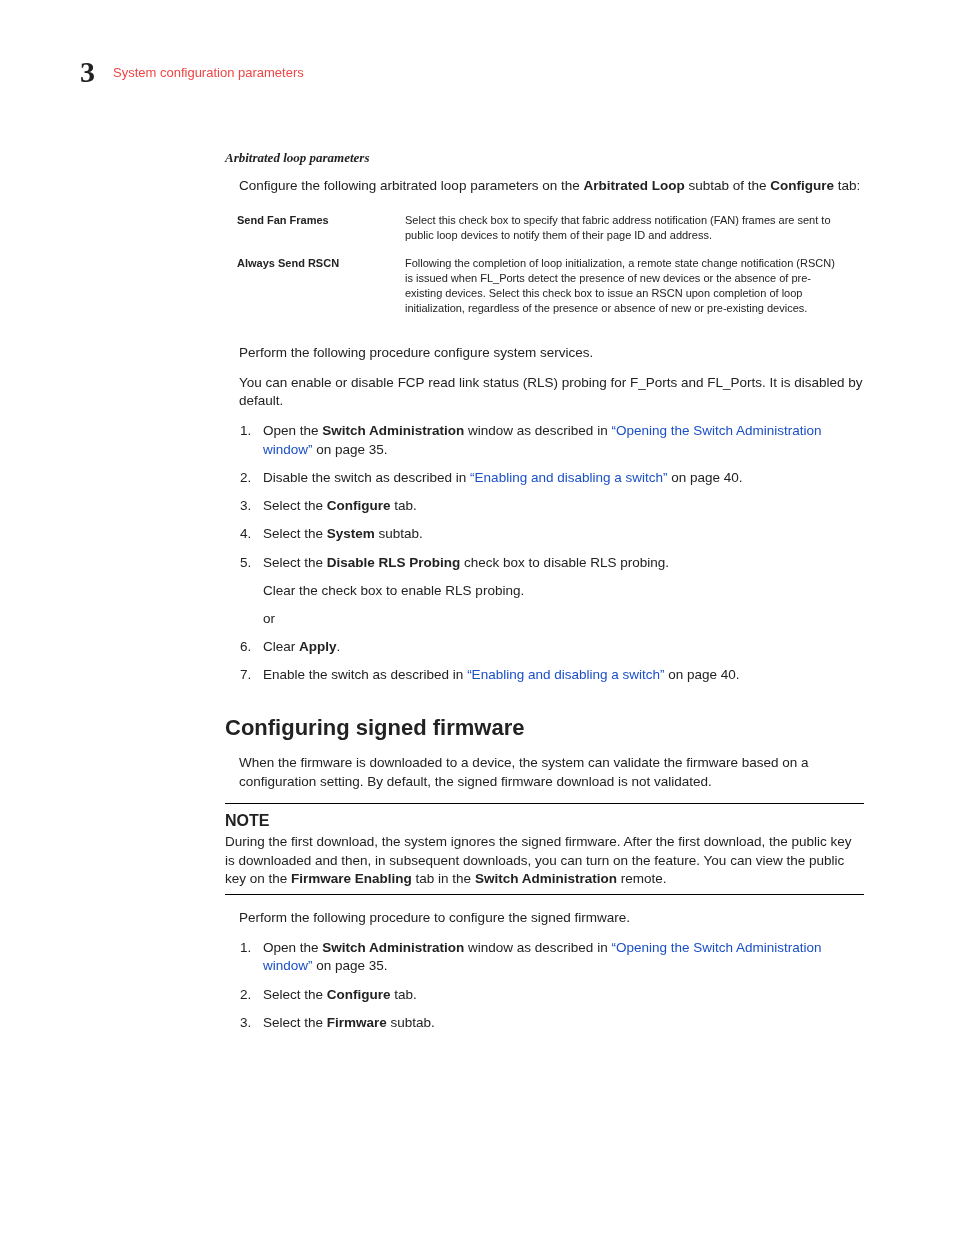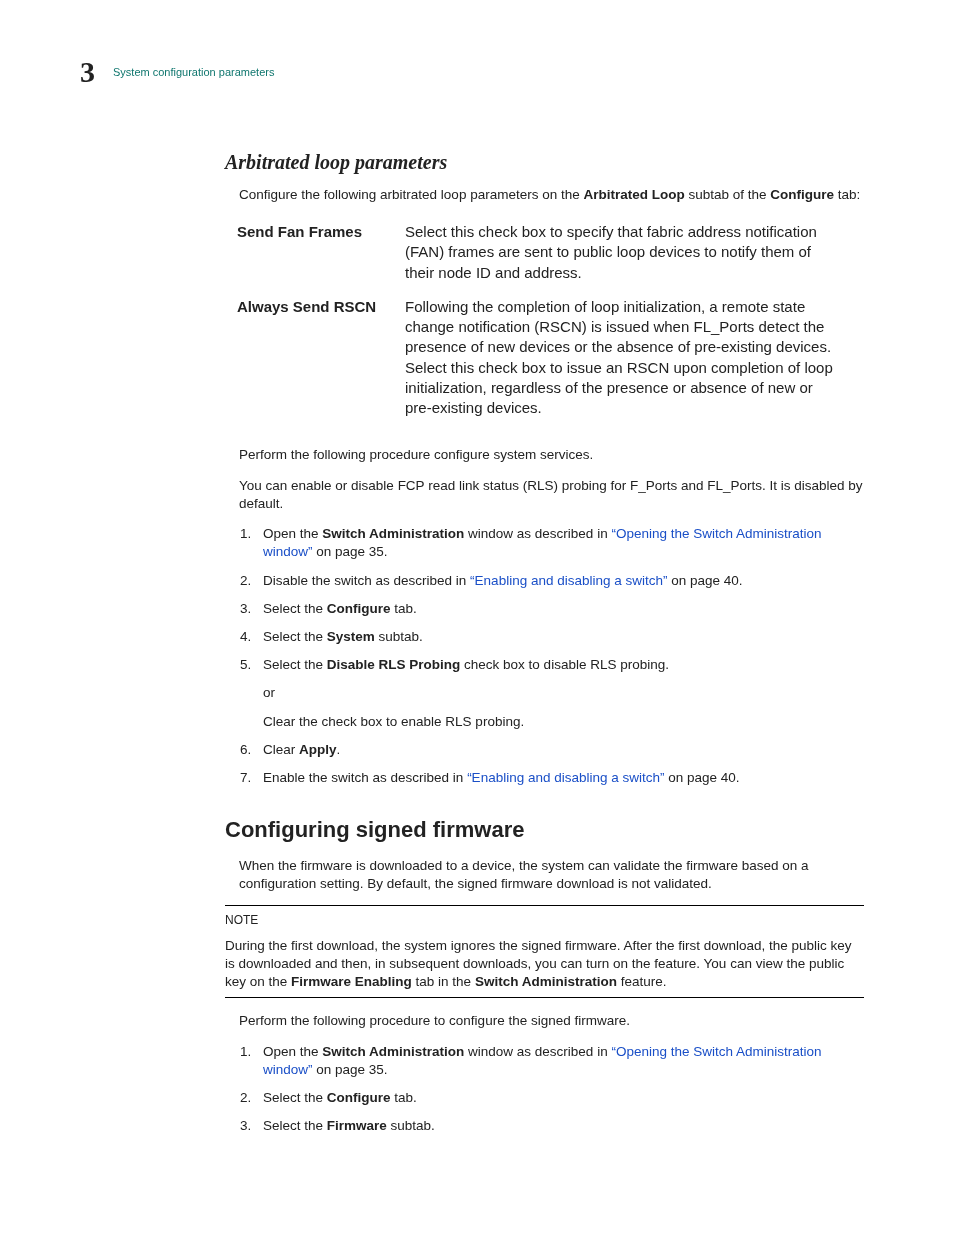--- a/index.html
+++ b/index.html
@@ -21,50 +21,50 @@
     align-items: center;
     gap: 18px;
     margin-bottom: 60px;
   }
   .chap-num {
     font-family: "Times New Roman", serif;
     font-weight: bold;
     font-size: 30px;
   }
   .sec-name {
-    font-size: 11px;
-    color: #0f766e;
+    font-size: 13px;
+    color: #ef4444;
   }
   .content {
     margin-left: 145px;
     margin-right: 10px;
     font-size: 13.5px;
     line-height: 1.35;
   }
   h3.ital {
     font-family: "Times New Roman", serif;
     font-style: italic;
     font-weight: bold;
-    font-size: 20px;
+    font-size: 13px;
     margin: 0 0 10px 0;
   }
   h2.sec {
     font-family: Arial, Helvetica, sans-serif;
     font-weight: bold;
     font-size: 22px;
     margin: 28px 0 12px 0;
   }
   p { margin: 0 0 12px 14px; }
   .bold { font-weight: bold; }
   .link { color: #1a4fc7; }
   table.params {
     border-collapse: collapse;
     margin: 6px 0 20px 12px;
     width: 96%;
-    font-size: 15px;
+    font-size: 11px;
   }
   table.params td {
     vertical-align: top;
     padding: 6px 8px 8px 0;
   }
   table.params td.term {
     font-weight: bold;
     width: 160px;
   }
   ol.steps {
@@ -79,23 +79,23 @@
   ol.steps > li .sub {
     margin-top: 10px;
   }
   .note-box {
     border-top: 1px solid #000;
     border-bottom: 1px solid #000;
     padding: 6px 0;
     margin: 10px 0 14px 0;
   }
   .note-box .note-title {
-    font-weight: normal;
-    font-size: 12px;
-    margin-bottom: 8px;
+    font-weight: bold;
+    font-size: 16px;
+    margin-bottom: 2px;
   }
 </style>
 </head>
 <body>
 
 <div class="page">
 
   <div class="header">
     <span class="chap-num">3</span>
     <span class="sec-name">System configuration parameters</span>
@@ -105,21 +105,21 @@
 
     <h3 class="ital">Arbitrated loop parameters</h3>
     <p>
       <span>Configure the following arbitrated loop parameters on the </span><span class="bold">Arbitrated Loop</span><span> subtab of the </span><span class="bold">Configure</span><span> tab:</span>
     </p>
 
     <table class="params">
       <tbody>
           <tr>
         <td class="term">Send Fan Frames</td>
-        <td>Select this check box to specify that fabric address notification (FAN) frames are sent to public loop devices to notify them of their node ID and address.</td>
+        <td>Select this check box to specify that fabric address notification (FAN) frames are sent to public loop devices to notify them of their page ID and address.</td>
       </tr>
       <tr>
         <td class="term">Always Send RSCN</td>
         <td>Following the completion of loop initialization, a remote state change notification (RSCN) is issued when FL_Ports detect the presence of new devices or the absence of pre-existing devices. Select this check box to issue an RSCN upon completion of loop initialization, regardless of the presence or absence of new or pre-existing devices.</td>
       </tr>
     </tbody>
       </table>
 
     <p>Perform the following procedure configure system services.</p>
     <p>You can enable or disable FCP read link status (RLS) probing for F_Ports and FL_Ports. It is disabled by default.</p>
@@ -132,38 +132,38 @@
         <span>Disable the switch as described in </span><span class="link">“Enabling and disabling a switch”</span><span> on page 40.</span>
       </li>
       <li>
         <span>Select the </span><span class="bold">Configure</span><span> tab.</span>
       </li>
       <li>
         <span>Select the </span><span class="bold">System</span><span> subtab.</span>
       </li>
       <li>
         <span>Select the </span><span class="bold">Disable RLS Probing</span><span> check box to disable RLS probing.</span>
+        <div class="sub">Clear the check box to enable RLS probing.</div>
         <div class="sub">or</div>
-        <div class="sub">Clear the check box to enable RLS probing.</div>
       </li>
       <li>
         <span>Clear </span><span class="bold">Apply</span><span>.</span>
       </li>
       <li>
         <span>Enable the switch as described in </span><span class="link">“Enabling and disabling a switch”</span><span> on page 40.</span>
       </li>
     </ol>
 
     <h2 class="sec">Configuring signed firmware</h2>
     <p>When the firmware is downloaded to a device, the system can validate the firmware based on a configuration setting. By default, the signed firmware download is not validated.</p>
 
     <div class="note-box">
       <div class="note-title">NOTE</div>
       <div>
-        <span>During the first download, the system ignores the signed firmware. After the first download, the public key is downloaded and then, in subsequent downloads, you can turn on the feature. You can view the public key on the </span><span class="bold">Firmware Enabling</span><span> tab in the </span><span class="bold">Switch Administration</span><span> feature.</span>
+        <span>During the first download, the system ignores the signed firmware. After the first download, the public key is downloaded and then, in subsequent downloads, you can turn on the feature. You can view the public key on the </span><span class="bold">Firmware Enabling</span><span> tab in the </span><span class="bold">Switch Administration</span><span> remote.</span>
       </div>
     </div>
 
     <p>Perform the following procedure to configure the signed firmware.</p>
 
     <ol class="steps">
       <li>
         <span>Open the </span><span class="bold">Switch Administration</span><span> window as described in </span><span class="link">“Opening the Switch Administration window”</span><span> on page 35.</span>
       </li>
       <li>

